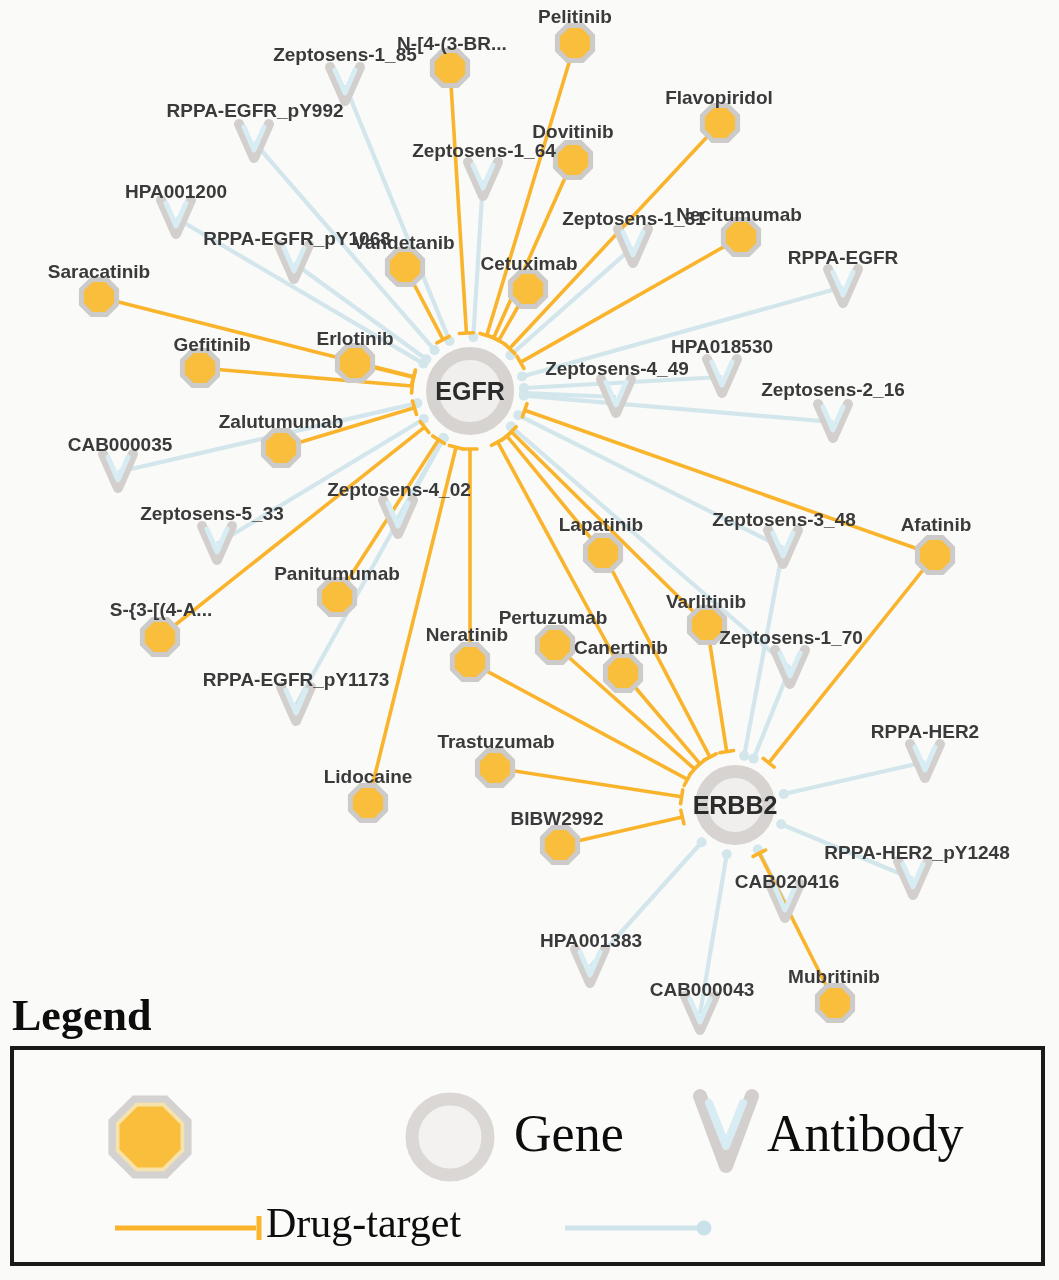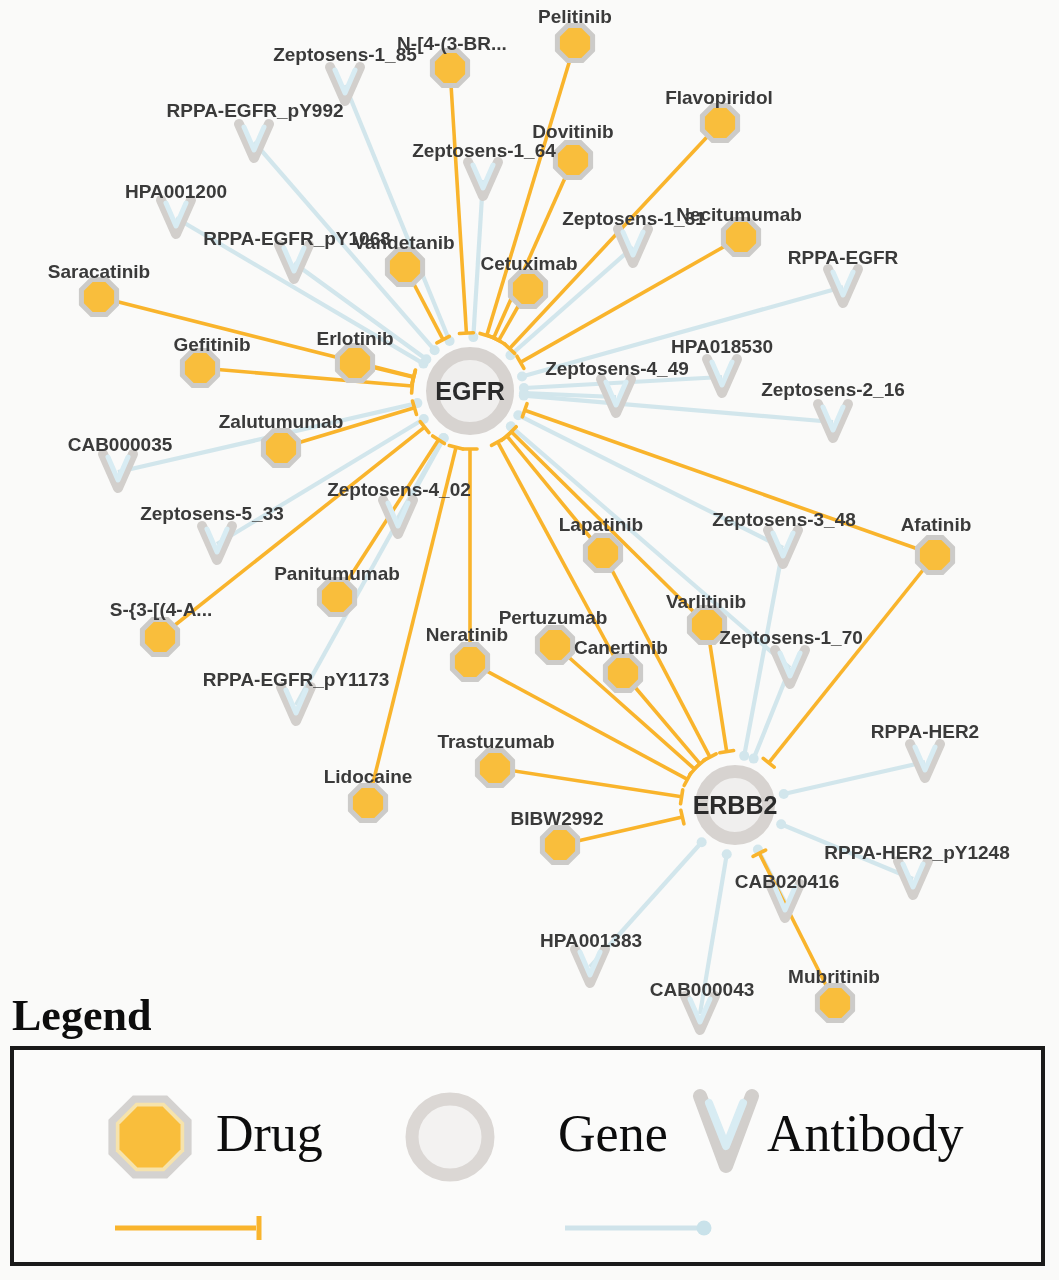--- a/index.html
+++ b/index.html
@@ -300,36 +300,36 @@
 
 <div class="legend-title">Legend</div>
 
 <div class="legend-box">
 
   <svg style="left:86px; top:37px;" width="100" height="100">
     <polygon points="91.6,67.2 67.2,91.6 32.8,91.6 8.4,67.2 8.4,32.8 32.8,8.4 67.2,8.4 91.6,32.8" fill="#D4D2D0"></polygon>
     <polygon points="84.2,64.2 64.2,84.2 35.8,84.2 15.8,64.2 15.8,35.8 35.8,15.8 64.2,15.8 84.2,35.8" fill="#F6E3AC"></polygon>
     <polygon points="80.5,62.6 62.6,80.5 37.4,80.5 19.5,62.6 19.5,37.4 37.4,19.5 62.6,19.5 80.5,37.4" fill="#F9BE3C"></polygon>
   </svg>
-  <span class="lg-label" style="left:202px; top:58px;">Drug</span>
 
   <svg style="left:388px; top:39px;" width="96" height="96">
     <circle cx="48" cy="48" r="38" fill="#F3F2F1" stroke="#DBD7D4" stroke-width="13"></circle>
   </svg>
-  <span class="lg-label" style="left:500px; top:58px;margin-left:44px;">Gene</span>
+  <span class="lg-label" style="left:500px; top:58px;">Gene</span>
 
   <svg style="left:662px; top:28px;" width="100" height="110">
     <path d="M 24 18 L 50 88 L 76 18" fill="none" stroke="#D2CFCC" stroke-width="14" stroke-linecap="round" stroke-linejoin="round"></path>
     <path d="M 33 25 L 50 68 L 67 25" fill="none" stroke="#D8ECF3" stroke-width="8" stroke-linecap="round" stroke-linejoin="round"></path>
   </svg>
   <span class="lg-label" style="left:753px; top:58px;text-align:center;">Antibody</span>
 
   <svg style="left:95px; top:162px;" width="170" height="32">
     <line x1="6" y1="16" x2="147" y2="16" stroke="#F9B42C" stroke-width="5"></line>
     <line x1="150" y1="4" x2="150" y2="28" stroke="#F9B42C" stroke-width="5"></line>
   </svg>
+  <span class="lg-label small" style="left:252px; top:152px;">Drug-target</span>
 
   <svg style="left:545px; top:162px;" width="165" height="32">
     <line x1="6" y1="16" x2="138" y2="16" stroke="#CFE3EA" stroke-width="5"></line>
     <circle cx="145" cy="16" r="7.5" fill="#C9E2EA"></circle>
   </svg>
 
 </div>
 
 </body></html>

